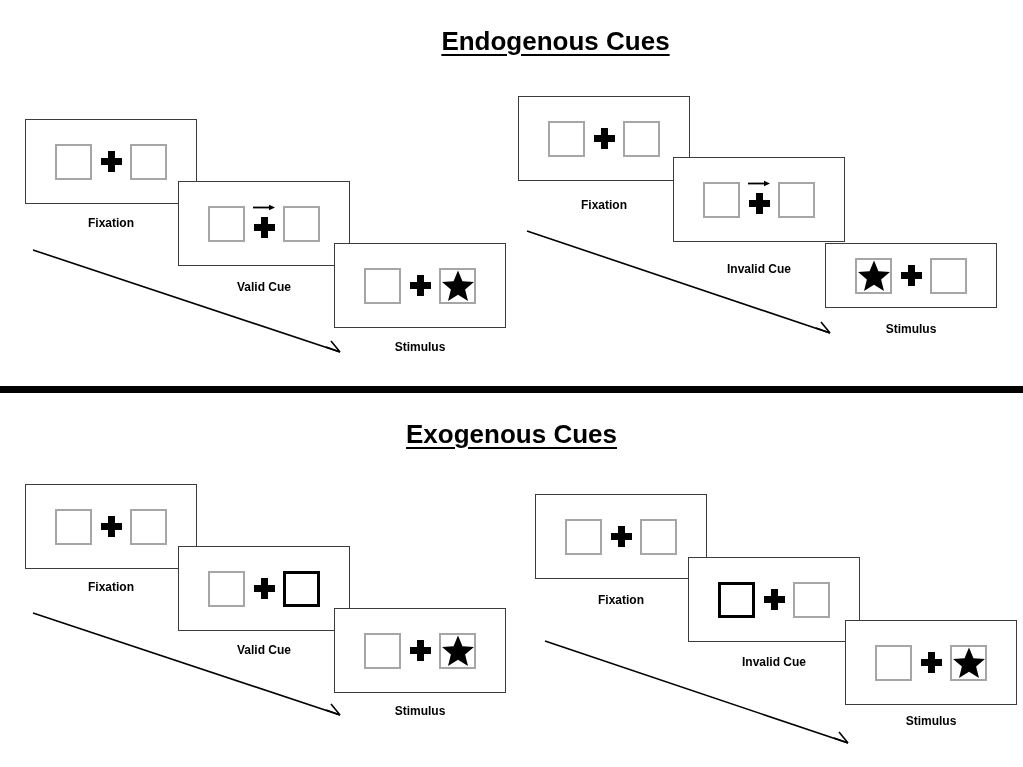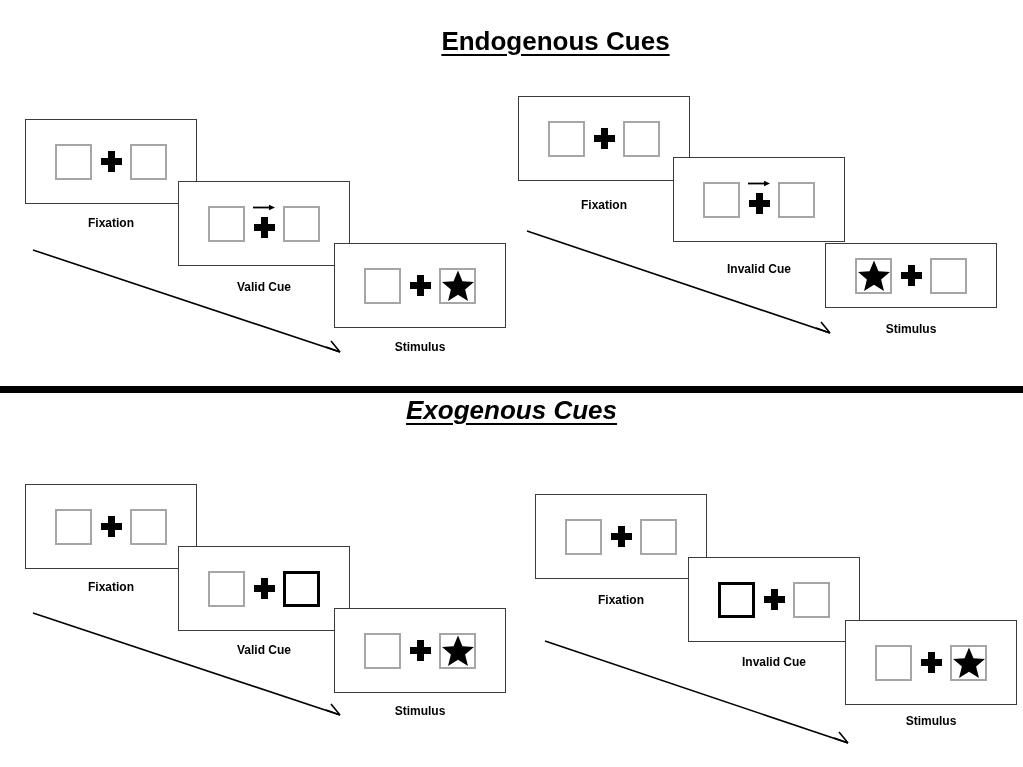--- a/index.html
+++ b/index.html
@@ -198,21 +198,21 @@
       <div class="cross">
         <div class="plus"></div>
       </div>
       <div class="sq"></div>
     </div>
   </div>
   <div class="caption" style="left:825px;top:322px;width:172px;">Stimulus</div>
 
   <div class="divider" style="top:386px;"></div>
 
-  <div class="section-title" style="left:0;top:395px;font-style:italic;">Exogenous Cues</div>
+  <div class="section-title" style="left:0;top:419px;">Exogenous Cues</div>
 
   <div class="flow-arrow" style="left:0;top:0;width:1023px;height:767px;">
     <svg width="1023" height="767" viewBox="0 0 1023 767">
       <line x1="33" y1="613" x2="340" y2="715" stroke="#000" stroke-width="1.6"></line>
       <path d="M340 715 L326 710 M340 715 L331 704" stroke="#000" stroke-width="1.6" fill="none"></path>
     </svg>
   </div>
 
   <div class="panel" style="left:25px;top:484px;width:172px;height:85px;">
     <div class="panel-inner">

